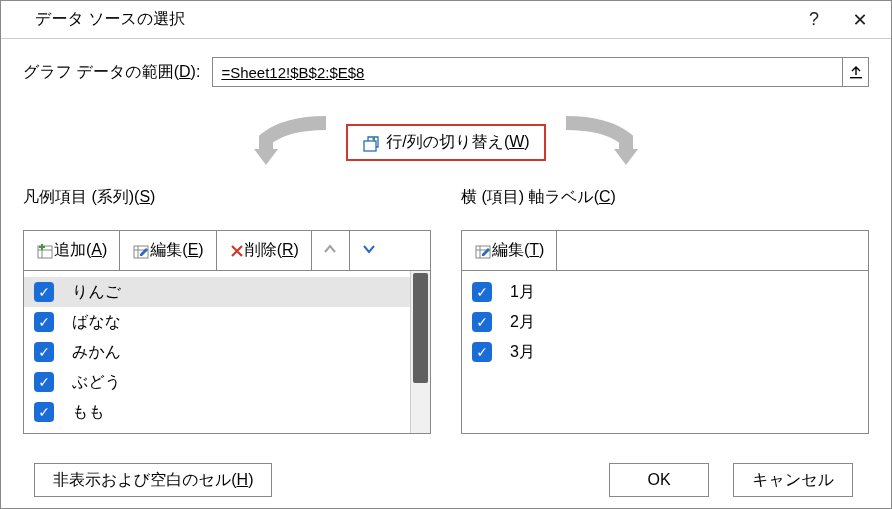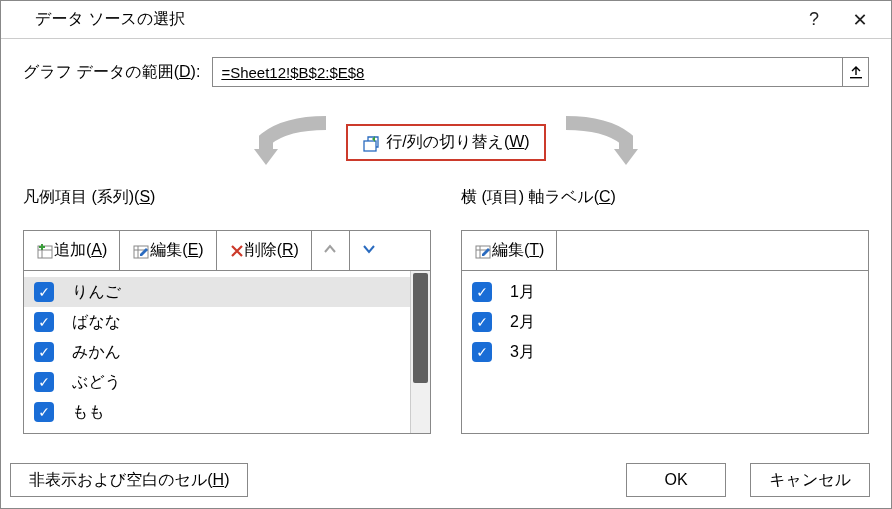--- a/index.html
+++ b/index.html
@@ -24,21 +24,21 @@
 .toolbar .tbutton:last-child { border-right: none; }
 .toolbar .tbutton.arrow { width: 38px; justify-content: center; color: #2a6bbf; }
 .toolbar .filler { flex: 1; }
 .listbox { border: 1px solid #888; height: 164px; overflow: hidden; position: relative; }
 .list-inner { padding: 6px 0; }
 .list-item { display: flex; align-items: center; height: 30px; padding: 0 10px; gap: 18px; font-size: 16px; }
 .list-item.selected { background: #e5e5e5; }
 .chk { width: 20px; height: 20px; border-radius: 4px; background: #1a6dd6; display: flex; align-items: center; justify-content: center; color: #fff; font-size: 14px; }
 .scrollbar { position: absolute; right: 0; top: 0; bottom: 0; width: 20px; background: #f0f0f0; border-left: 1px solid #ccc; }
 .scroll-thumb { position: absolute; left: 2px; right: 2px; top: 2px; height: 110px; background: #606060; border-radius: 2px; }
-.footer { position: absolute; left: 0; right: 12px; bottom: 0; height: 58px; display: flex; align-items: center; padding: 0 10px; }
+.footer { position: absolute; left: 0; right: 5px; bottom: 0; height: 58px; display: flex; align-items: center; padding: 0 34px; }
 .btn { border: 1px solid #888; background: #fff; height: 34px; padding: 0 18px; font-size: 16px; display: flex; align-items: center; justify-content: center; }
 .footer .spacer { flex: 1; }
 .footer .btn + .btn { margin-left: 24px; text-align: center; }
 .ul { text-decoration: underline; }
 .ico { display: inline-flex; }
 </style>
 </head>
 <body>
 
 <div class="titlebar">

